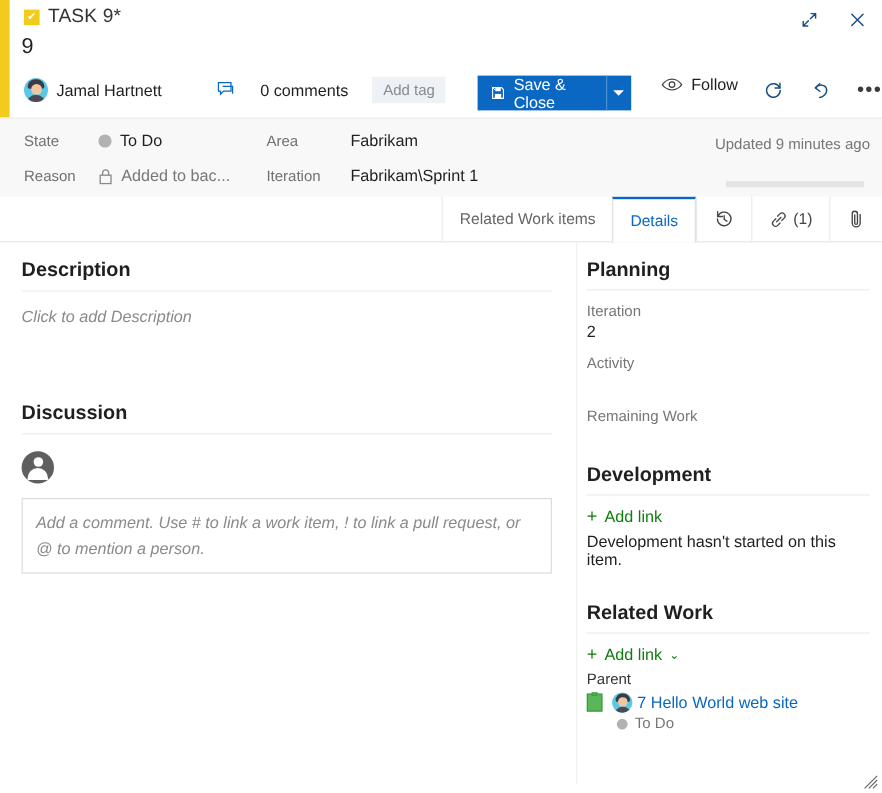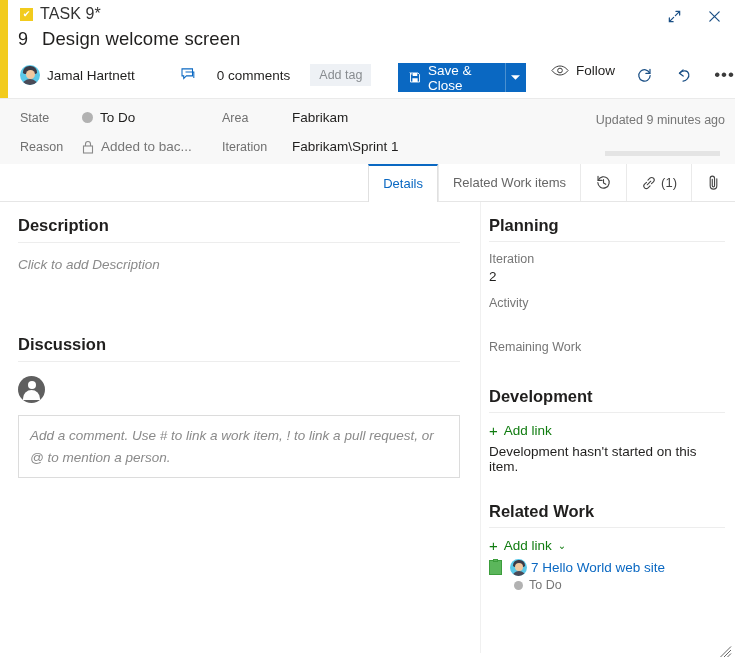--- a/index.html
+++ b/index.html
@@ -433,21 +433,20 @@
     </div>
     <div class="win-btn">
       <svg width="15" height="15" viewBox="0 0 16 16">
           <path d="M3 3l10 10M13 3L3 13" stroke="#1a4f85" stroke-width="1.3" stroke-linecap="round"></path>
         </svg>
     </div>
   </div>
 
   <div class="title-row">
     <span class="wi-id">9</span>
-    <span class="wi-title">Design welcome screen</span>
   </div>
 
   <div class="meta-row">
     <div class="assignee">
       <span class="avatar">
         <span class="hair"></span>
           <span class="face"></span>
           <span class="body"></span>
       </span>
       <span class="assignee-name">Jamal Hartnett</span>
@@ -534,25 +533,25 @@
 
   <div class="updated">Updated 9 minutes ago</div>
 
   <div class="hscroll">
     <div class="thumb"></div>
   </div>
 </div>
 
 <div class="tabs">
   <div class="tabstrip">
+    <div class="tab">
+      <span>Related Work items</span>
+    </div>
     <div class="tab active">
       <span>Details</span>
-    </div>
-    <div class="tab">
-      <span>Related Work items</span>
     </div>
     <div class="tab icon-tab">
       <svg width="17" height="17" viewBox="0 0 18 18">
           <path d="M3.5 6.5A6 6 0 1 1 3 9" fill="none" stroke="#444" stroke-width="1.2" stroke-linecap="round"></path>
           <path d="M3.2 2.5v4.3h4.3" fill="none" stroke="#444" stroke-width="1.2" stroke-linecap="round"></path>
           <path d="M9 6v3.4l2.4 1.5" fill="none" stroke="#444" stroke-width="1.2" stroke-linecap="round"></path>
         </svg>
     </div>
     <div class="tab icon-tab">
       <svg width="16" height="16" viewBox="0 0 18 18">
@@ -615,20 +614,21 @@
     </div>
 
     <div class="rp-section" style="margin-top:28px;">
       <h2 class="rp-title">Related Work</h2>
       <div class="rp-rule"></div>
       <div class="add-link">
         <span class="plus">+</span>
         <span>Add link</span>
         <span class="chev">⌄</span>
       </div>
+      <div class="rel-group-label">Parent</div>
       <div class="rel-item">
         <span class="story-icon green"></span>
         <span class="rel-avatar">
           <span class="hair"></span>
             <span class="face"></span>
             <span class="body"></span>
         </span>
         <span class="rel-link">7 Hello World web site</span>
       </div>
       <div class="rel-sub">

